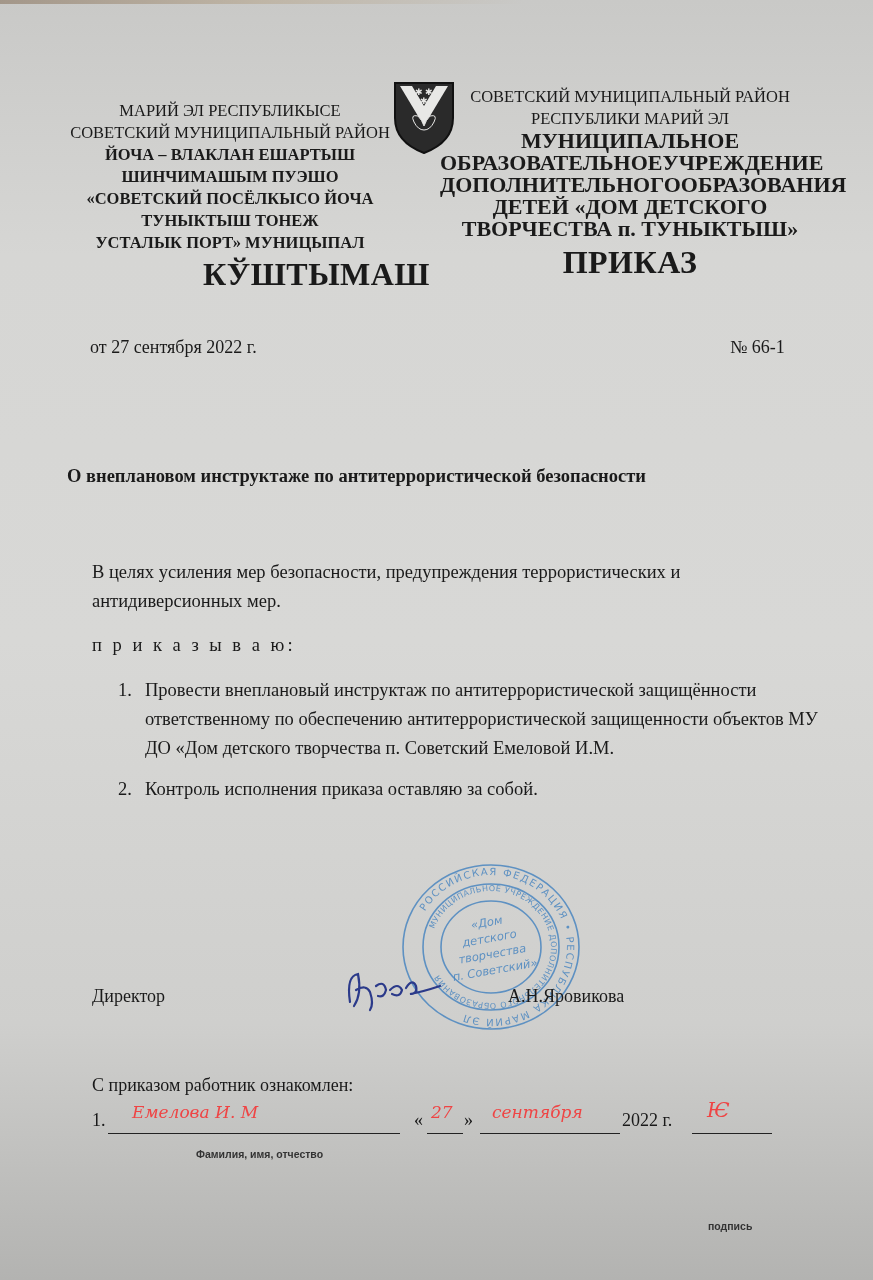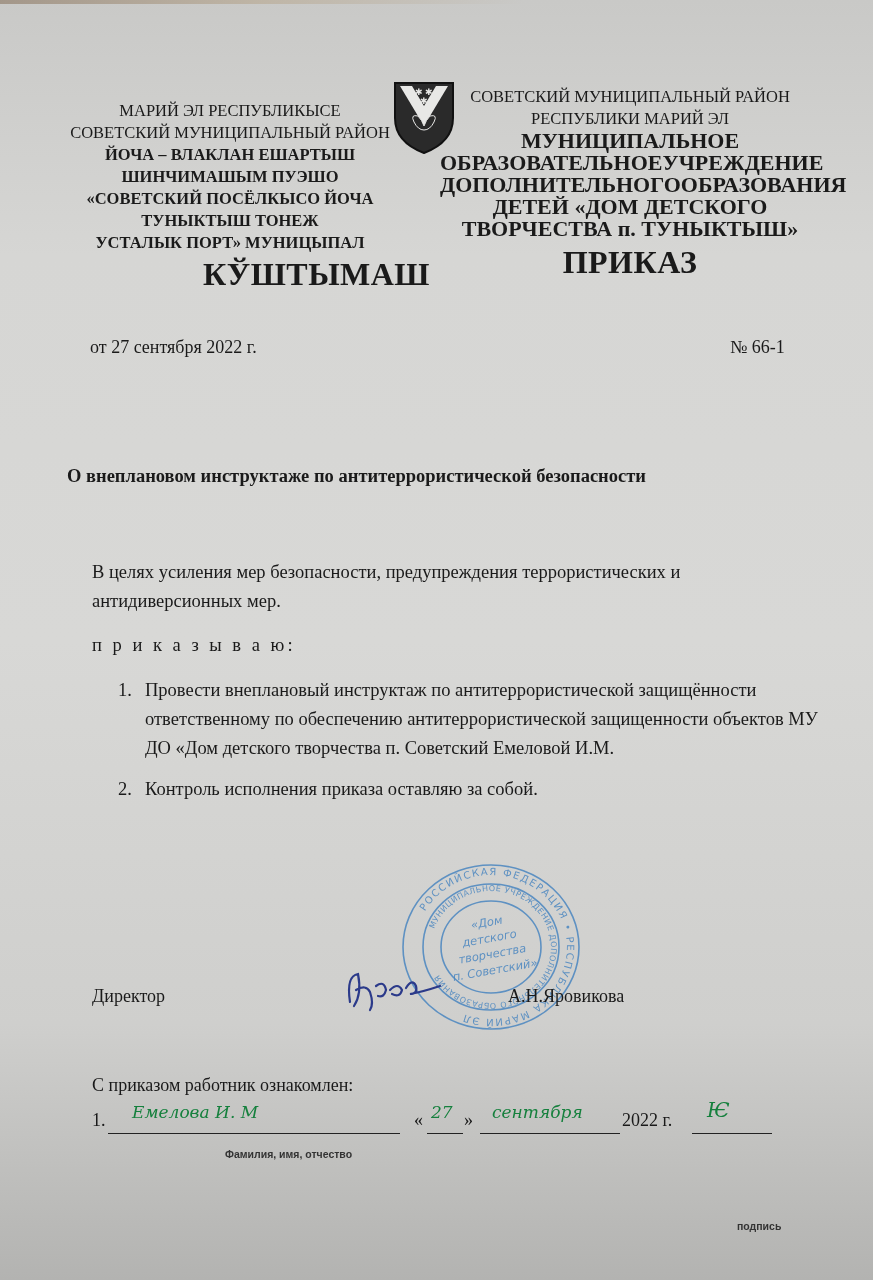--- a/index.html
+++ b/index.html
@@ -29,22 +29,22 @@
   .list { left: 118px; top: 676px; width: 720px; font-size: 18.5px; line-height: 29px; }
   .list .item { display: flex; margin-bottom: 12px; }
   .list .n { width: 27px; flex: none; }
   .director-lbl { left: 92px; top: 986px; font-size: 18px; }
   .director-name { left: 508px; top: 986px; font-size: 18px; }
   .stamp { left: 400px; top: 862px; width: 182px; height: 170px; }
   .signature { left: 340px; top: 964px; width: 110px; height: 50px; }
   .ack-lbl { left: 92px; top: 1075px; font-size: 18px; }
   .ack-row { left: 92px; top: 1108px; width: 700px; height: 30px; font-size: 18px; }
   .line { position: absolute; border-bottom: 1.2px solid #222; }
-  .hand { position: absolute; font-family: "DejaVu Serif", serif; font-style: italic; color: #15803d; font-size: 17px; }
-  .caption { font-family: "Liberation Sans", sans-serif; font-weight: bold; font-size: 10.5px; color: #333; margin-left: 29px; }
+  .hand { position: absolute; font-family: "DejaVu Serif", serif; font-style: italic; color: #ef4444; font-size: 17px; }
+  .caption { font-family: "Liberation Sans", sans-serif; font-weight: bold; font-size: 10.5px; color: #333; }
 </style>
 </head>
 <body>
 
 <div class="edge-top"></div>
 
 <div class="abs hdr-left">
   <div class="l">МАРИЙ ЭЛ РЕСПУБЛИКЫСЕ</div>
   <div class="l">СОВЕТСКИЙ  МУНИЦИПАЛЬНЫЙ РАЙОН</div>
   <div class="b">ЙОЧА – ВЛАКЛАН ЕШАРТЫШ</div>

